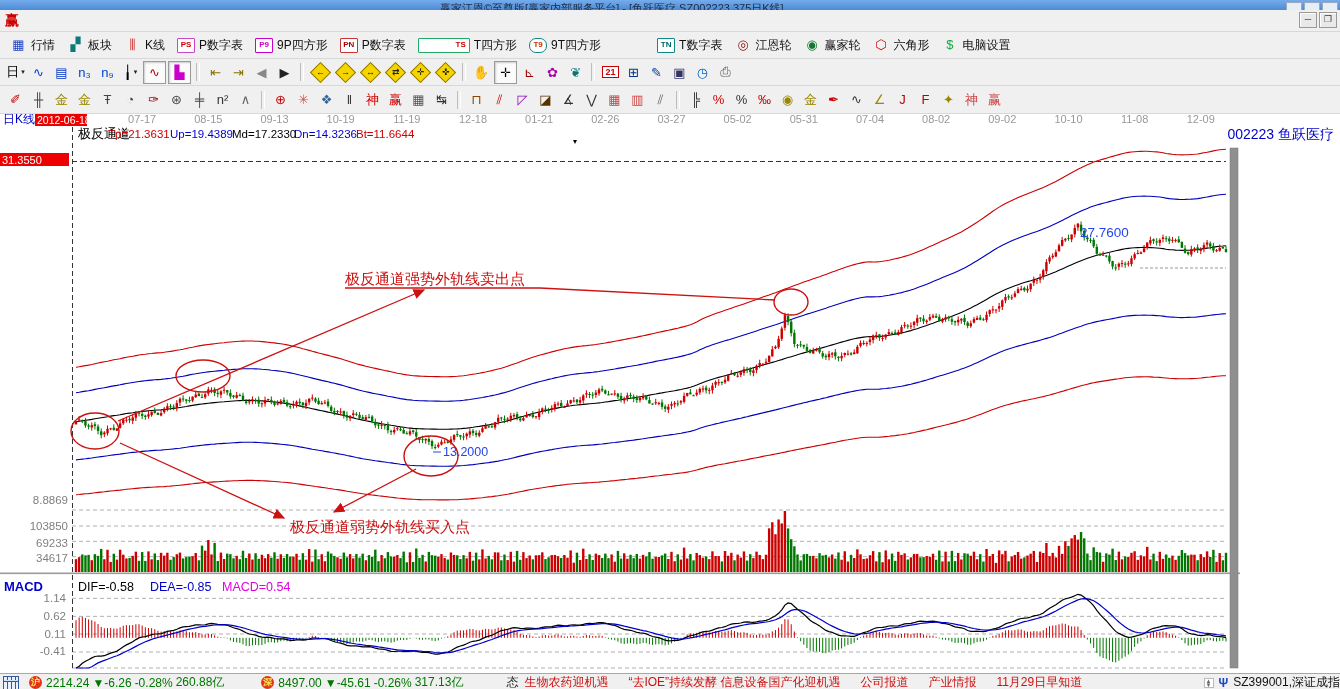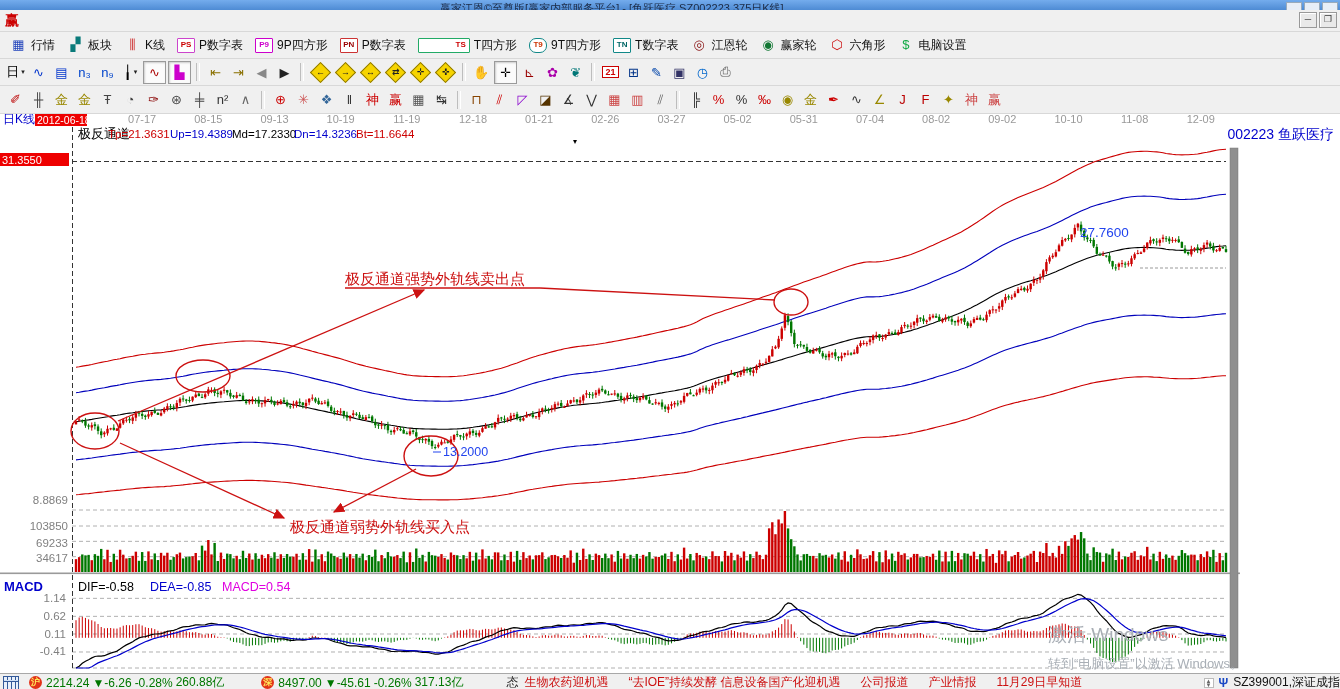--- a/index.html
+++ b/index.html
@@ -122,21 +122,21 @@
     </span>
     <span class="tb-item">
       <span class="tb-ic boxed" style="color: rgb(204, 0, 0); border-color: rgb(34, 170, 102); padding-left: 34px;">TS</span>
       <span>T四方形</span>
     </span>
     <span class="tb-item">
       <span class="tb-ic boxed" style="color: rgb(204, 51, 0); border-color: rgb(17, 136, 136); border-radius: 7px;">T9</span>
       <span>9T四方形</span>
     </span>
     <span class="tb-item">
-      <span class="tb-ic boxed" style="color: rgb(0, 102, 102); border-color: rgb(17, 136, 136);">TN</span>
+      <span class="tb-ic boxed" style="color: rgb(0, 102, 102); border-color: rgb(17, 136, 136); margin-left: 44px;">TN</span>
       <span>T数字表</span>
     </span>
     <span class="tb-item">
       <span class="tb-ic" style="color: rgb(136, 17, 17);">◎</span>
       <span>江恩轮</span>
     </span>
     <span class="tb-item">
       <span class="tb-ic" style="color: rgb(17, 119, 51);">◉</span>
       <span>赢家轮</span>
     </span>
@@ -1928,24 +1928,20 @@
       <text x="68" y="561" fill="#808080" font-size="11.5" text-anchor="end">34617</text>
       <text x="4" y="590" fill="#0000cc" font-size="13" font-weight="bold">MACD</text>
       <text x="78" y="590" fill="#000000" font-size="12.5">DIF=-0.58</text>
       <text x="150" y="590" fill="#0000cc" font-size="12.5">DEA=-0.85</text>
       <text x="222" y="590" fill="#e000e0" font-size="12.5">MACD=0.54</text>
       <text x="66" y="601" fill="#808080" font-size="11.5" text-anchor="end">1.14</text>
       <text x="66" y="619" fill="#808080" font-size="11.5" text-anchor="end">0.62</text>
       <text x="66" y="637" fill="#808080" font-size="11.5" text-anchor="end">0.11</text>
       <text x="66" y="654" fill="#808080" font-size="11.5" text-anchor="end">-0.41</text>
     </svg>
-  <div class="watermark">
-    <div class="w1">激活 Windows</div>
-    <div class="w2">转到“电脑设置”以激活 Windows。</div>
-  </div>
 </div>
 
 <div class="statusbar">
   <span class="sb-grid"></span>
   <span id="sb-indices"><span style="display: inline-flex; align-items: center; margin-right: 30px;">
         <span class="mkt-badge">沪</span>
         <span class="idx">2214.24</span>
         <span class="idx">▼-6.26</span>
         <span class="idx">-0.28%</span>
         <span class="idx">260.88亿</span>

